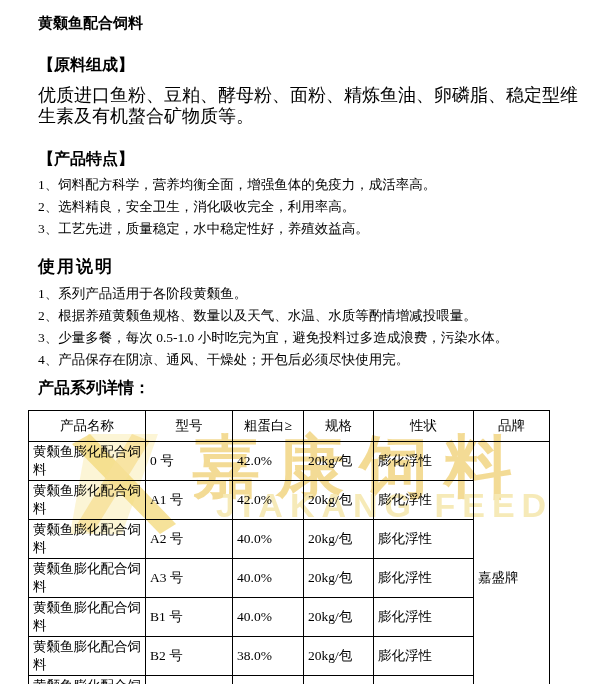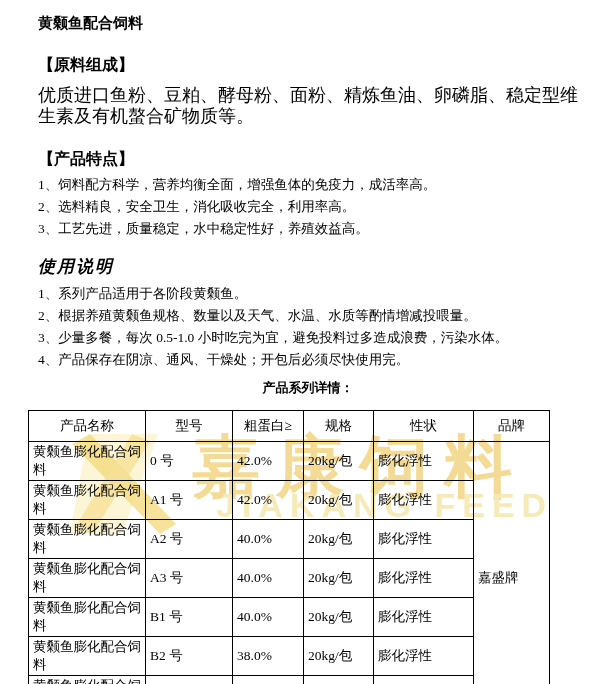--- a/index.html
+++ b/index.html
@@ -8,22 +8,22 @@
     font-family:"Liberation Serif","DejaVu Serif",serif;
     color:#000;
   }
   .page{position:relative;width:611px;height:581px;box-sizing:border-box;
     padding:13px 33px 16px 38px;}
   .doc-title{font-size:15px;font-weight:bold;margin:0;line-height:20px;}
   .sec-heading{font-size:16px;font-weight:bold;margin:21px 0 0 0;line-height:22px;}
   .body-par{font-size:18px;line-height:21px;margin:9px 0 0 0;}
   .list{margin-top:4px;}
   .li{font-size:13.5px;line-height:22px;}
-  .usage-heading{font-size:17px;font-weight:bold;margin:15px 0 0 0;line-height:24px;letter-spacing:2px;font-style:italic;}
-  .series-heading{font-size:13px;font-weight:bold;margin:7px 0 12px 0;line-height:20px;text-align:center;}
+  .usage-heading{font-size:17px;font-weight:bold;margin:15px 0 0 0;line-height:24px;letter-spacing:2px;}
+  .series-heading{font-size:16px;font-weight:bold;margin:7px 0 12px 0;line-height:20px;}
   .table-wrap{position:relative;margin:6px 0 0 -10px;width:523px;}
   table{border-collapse:collapse;table-layout:fixed;width:521px;position:relative;z-index:2;background:transparent;}
   th,td{border:1px solid #000;vertical-align:middle;
     font-size:13.5px;font-weight:normal;padding:1px 4px;line-height:18px;background:transparent;}
   thead tr{height:31px;}
   tbody tr{height:37px;}
   
   .watermark{position:absolute;left:42px;top:22px;width:480px;height:100px;z-index:1;pointer-events:none;}
   .wm-logo{position:absolute;left:0;top:2px;}
   .wm-cn{position:absolute;left:122px;top:0;font-size:68px;line-height:70px;font-weight:bold;

